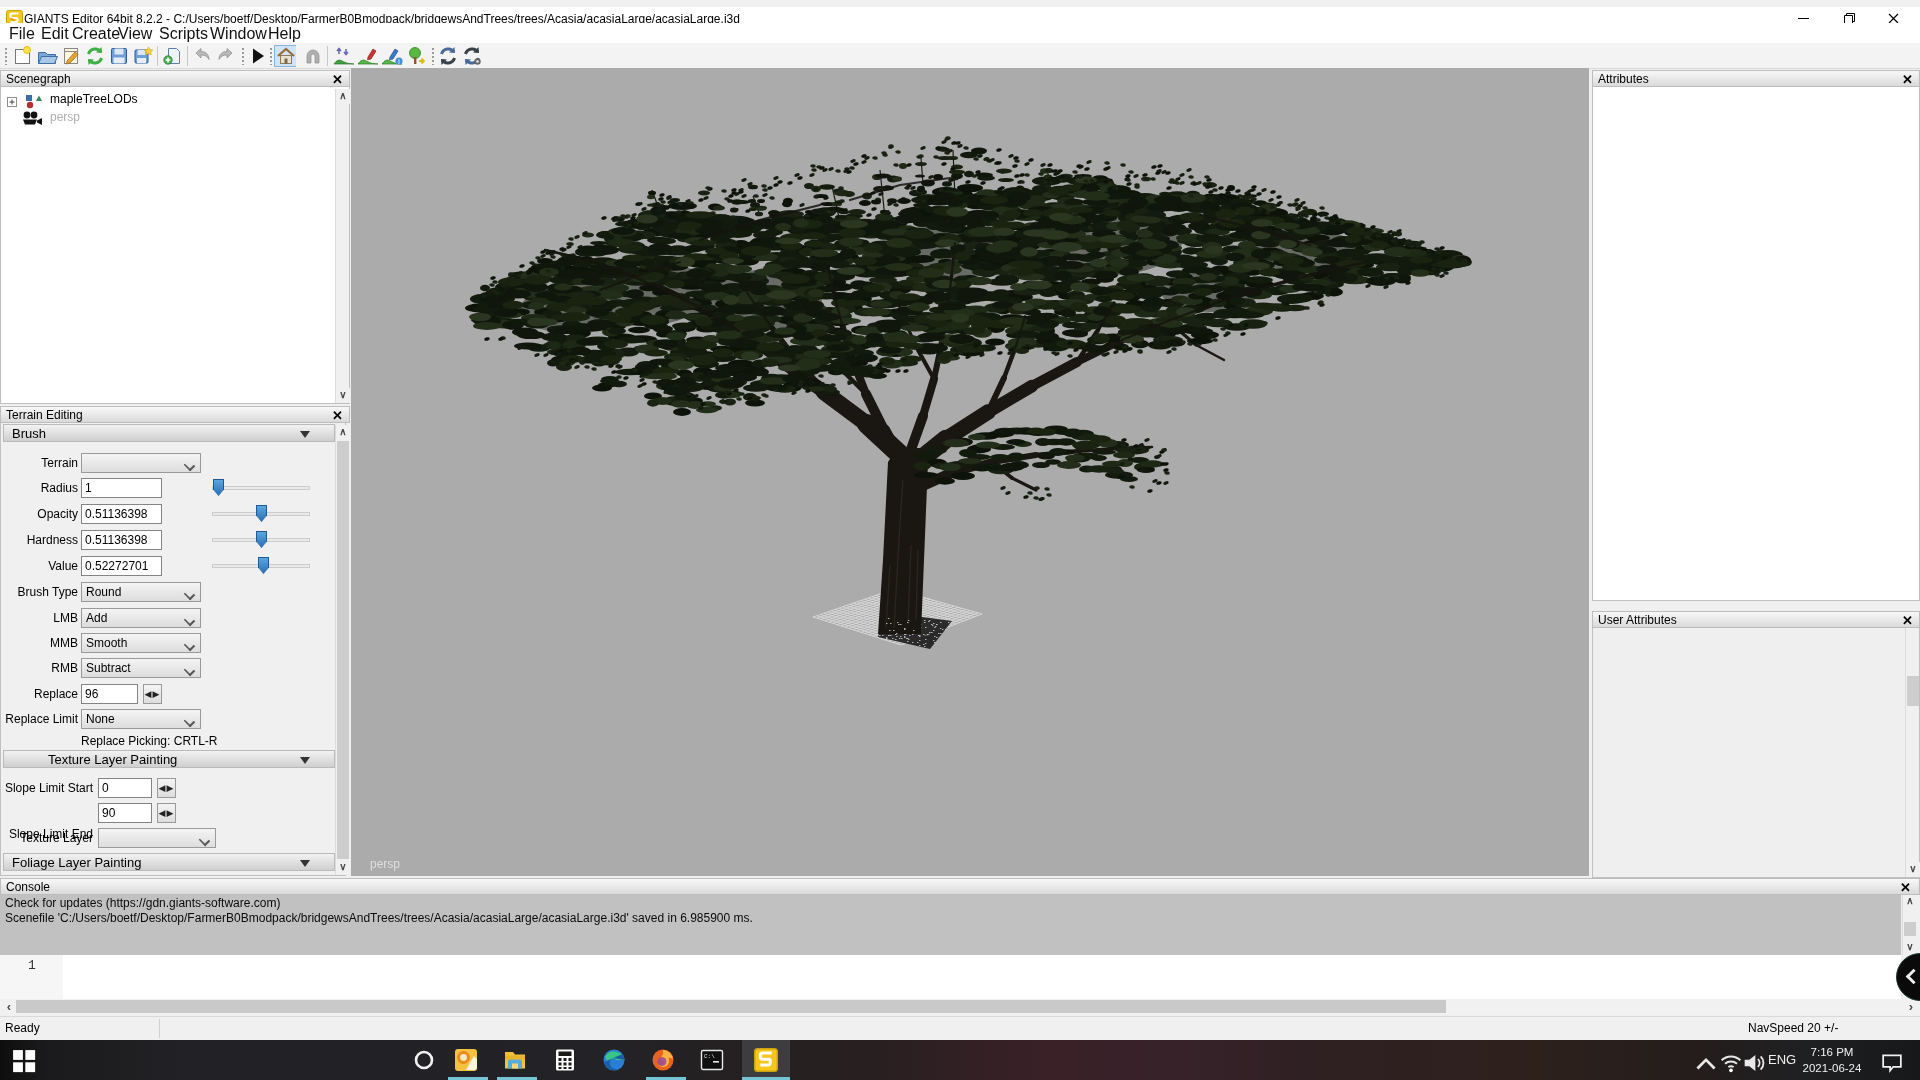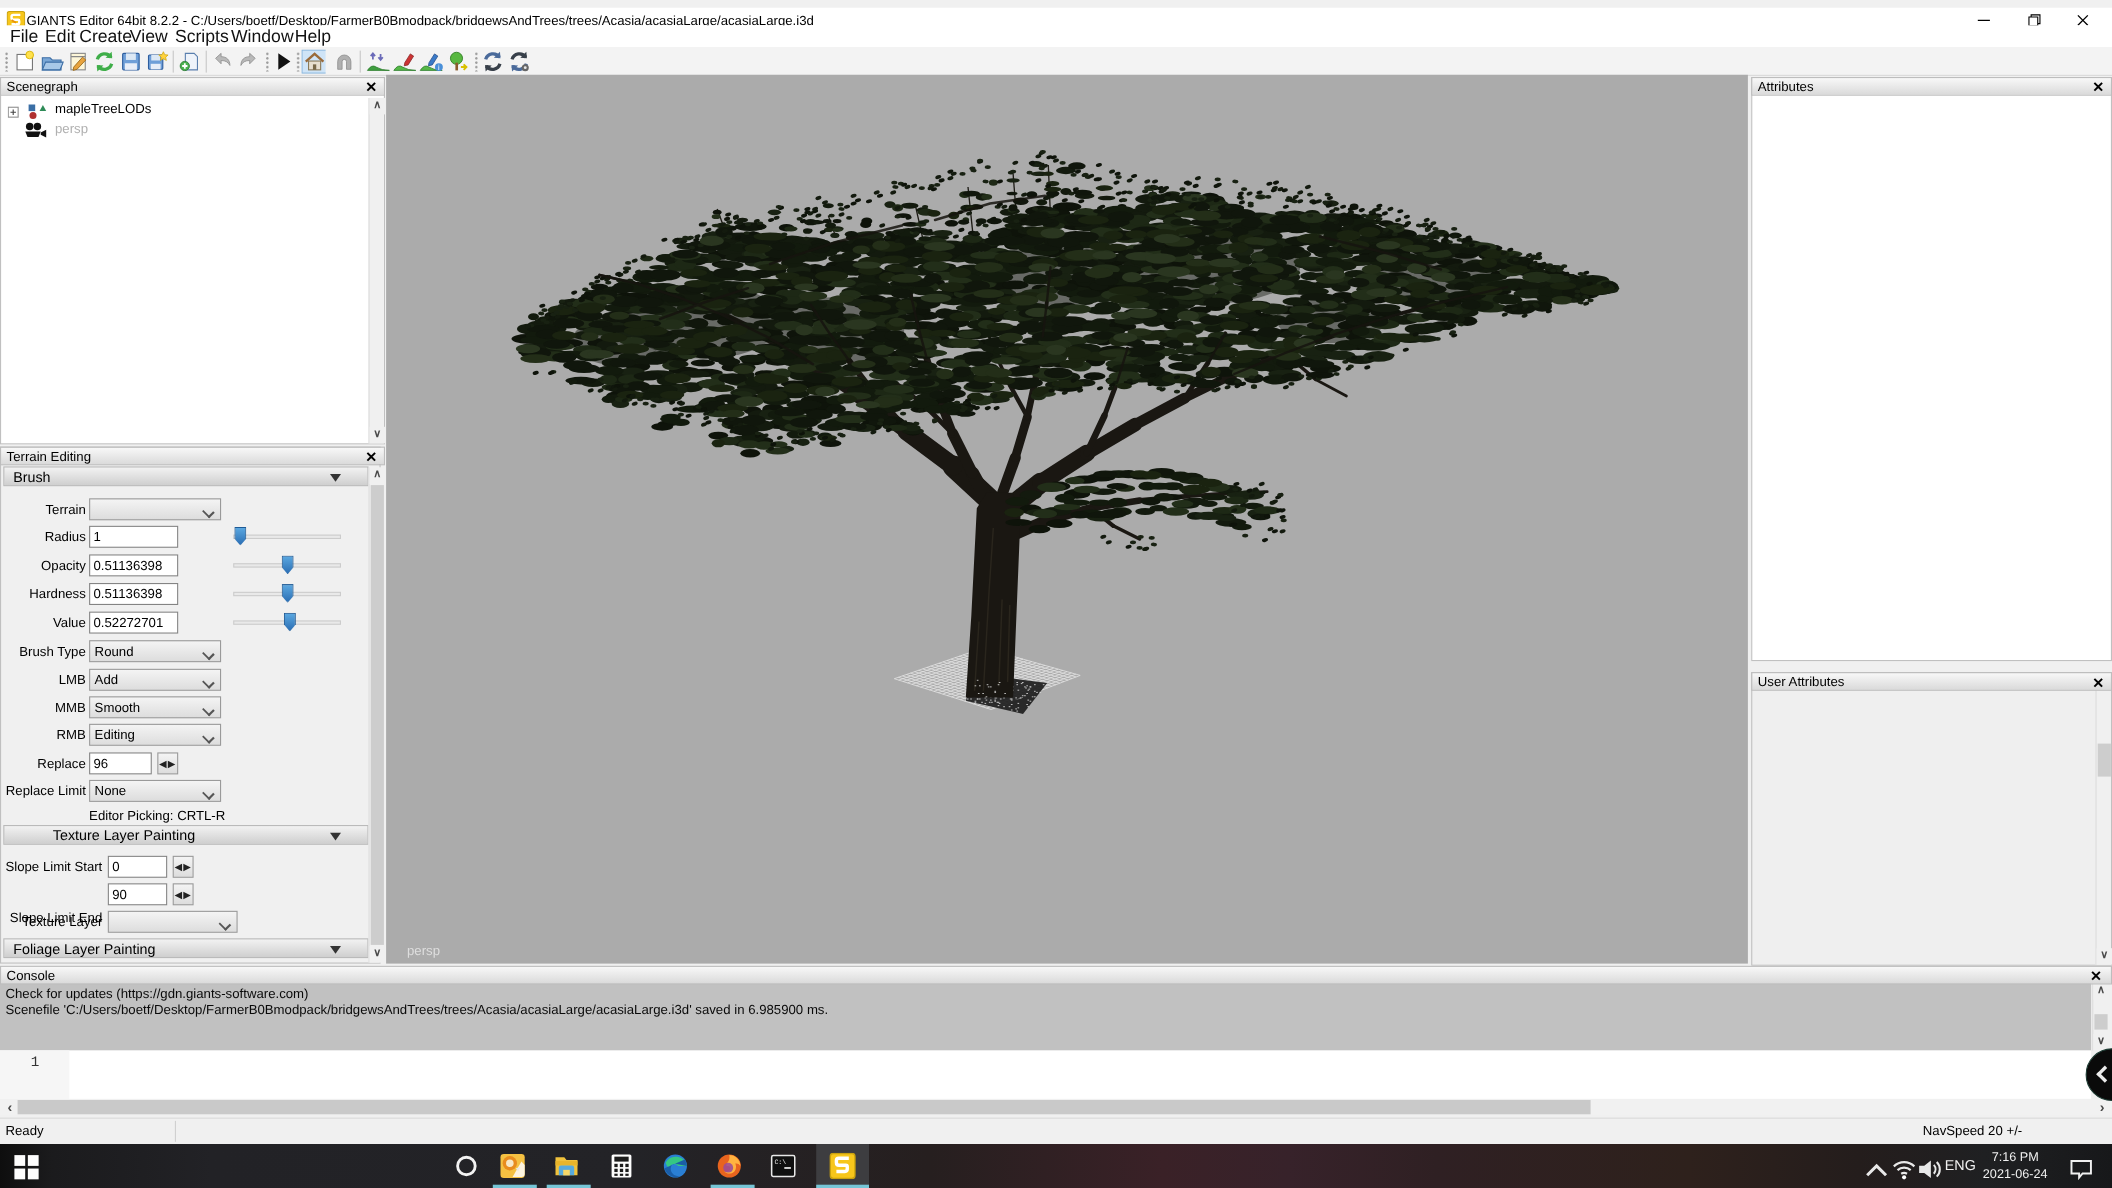--- a/index.html
+++ b/index.html
@@ -246,27 +246,27 @@
 <div class="finput" style="left:80px;top:149px;width:81px;height:20px;">0.52272701</div>
 <div class="slider" style="left:211px;top:157px;width:98px;"></div>
 <div class="sthumbpt" style="left:257px;top:150px;"></div>
 <div class="flabel" style="left:0;top:178px;width:77px;">Brush Type</div>
 <div class="fcombo" style="left:80px;top:175px;width:120px;height:20px;">Round</div>
 <div class="flabel" style="left:0;top:204px;width:77px;">LMB</div>
 <div class="fcombo" style="left:80px;top:201px;width:120px;height:20px;">Add</div>
 <div class="flabel" style="left:0;top:229px;width:77px;">MMB</div>
 <div class="fcombo" style="left:80px;top:226px;width:120px;height:20px;">Smooth</div>
 <div class="flabel" style="left:0;top:254px;width:77px;">RMB</div>
-<div class="fcombo" style="left:80px;top:251px;width:120px;height:20px;">Editing</div>
+<div class="fcombo" style="left:80px;top:251px;width:120px;height:20px;">Subtract</div>
 <div class="flabel" style="left:0;top:280px;width:77px;">Replace</div>
 <div class="finput" style="left:80px;top:277px;width:57px;height:20px;">96</div>
 <div class="spin" style="left:142px;top:277px;">◀▶</div>
 <div class="flabel" style="left:0;top:305px;width:77px;">Replace Limit</div>
 <div class="fcombo" style="left:80px;top:302px;width:120px;height:20px;">None</div>
-<div class="frow" style="left:80px;top:327px;">Editor Picking: CRTL-R</div>
+<div class="frow" style="left:80px;top:327px;">Replace Picking: CRTL-R</div>
 <div class="sechdr" style="left:2px;top:343px;width:332px;padding-left:44px;">Texture Layer Painting<span class="tri"></span></div>
 <div class="flabel" style="left:0;top:374px;width:92px;">Slope Limit Start</div>
 <div class="finput" style="left:97px;top:371px;width:54px;height:20px;">0</div>
 <div class="spin" style="left:156px;top:371px;">◀▶</div>
 <div class="flabel" style="left:0;top:420px;width:92px;">Slope Limit End</div>
 <div class="finput" style="left:97px;top:396px;width:54px;height:20px;">90</div>
 <div class="spin" style="left:156px;top:396px;">◀▶</div>
 <div class="flabel" style="left:0;top:424px;width:92px;">Texture Layer</div>
 <div class="fcombo" style="left:97px;top:421px;width:118px;height:20px;"></div>
 <div class="sechdr" style="left:2px;top:446px;width:332px;">Foliage Layer Painting<span class="tri"></span></div>

